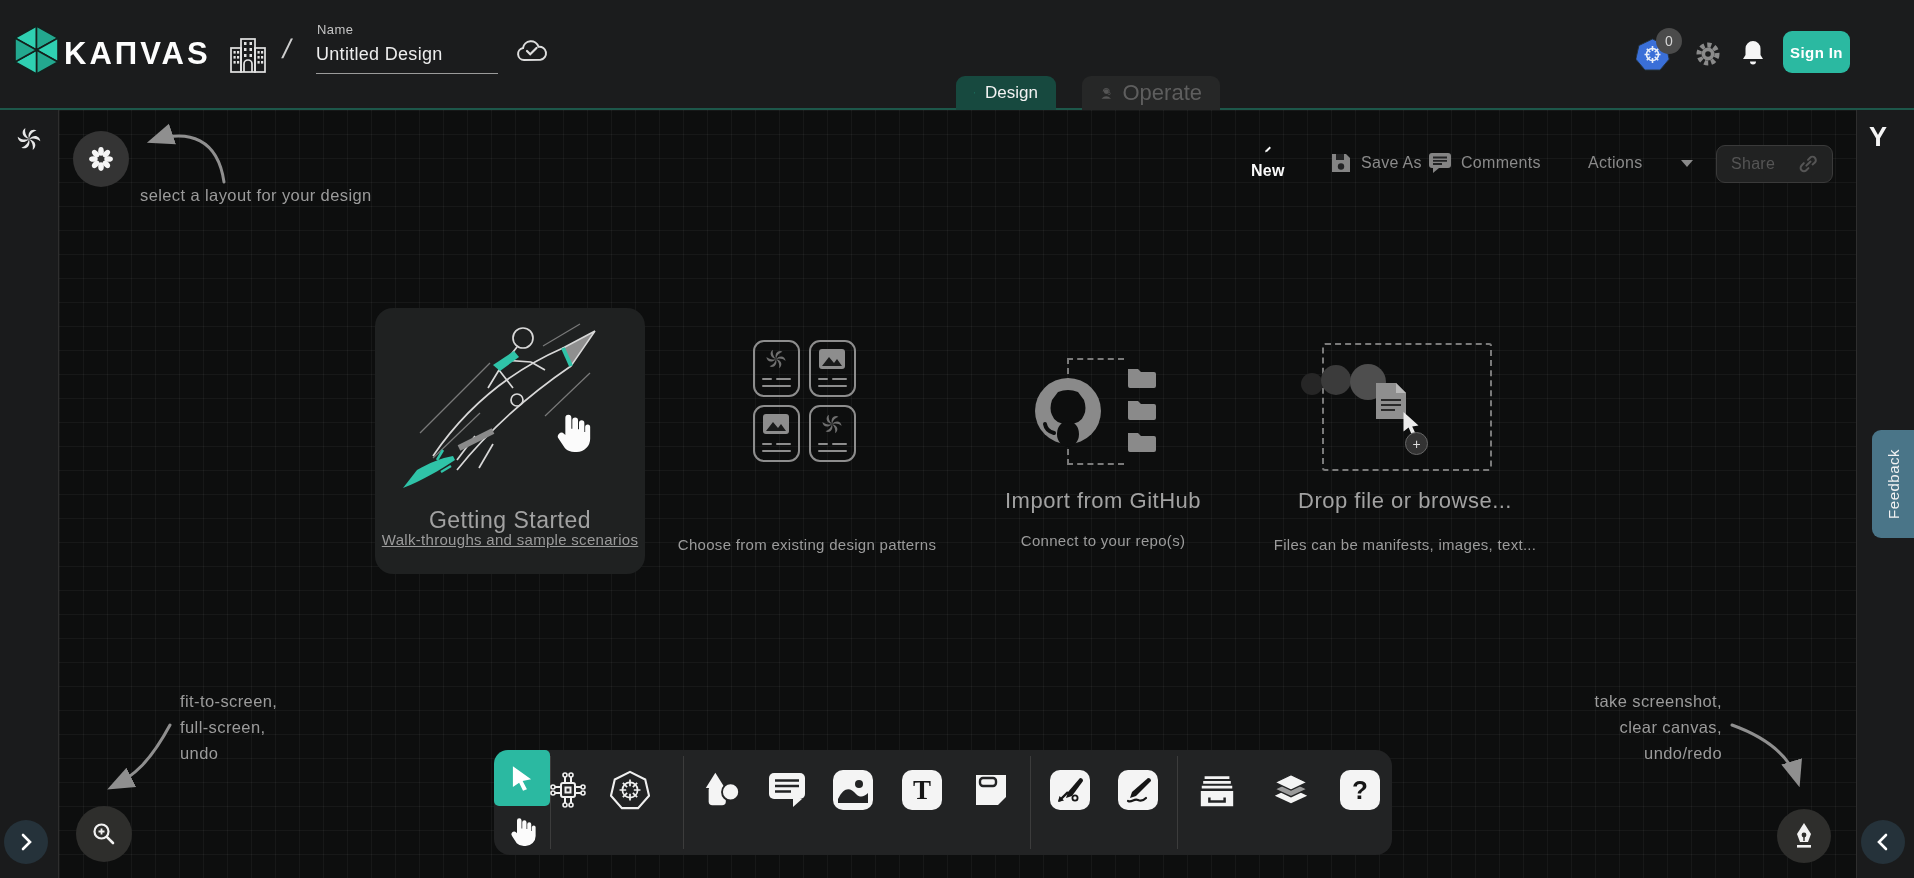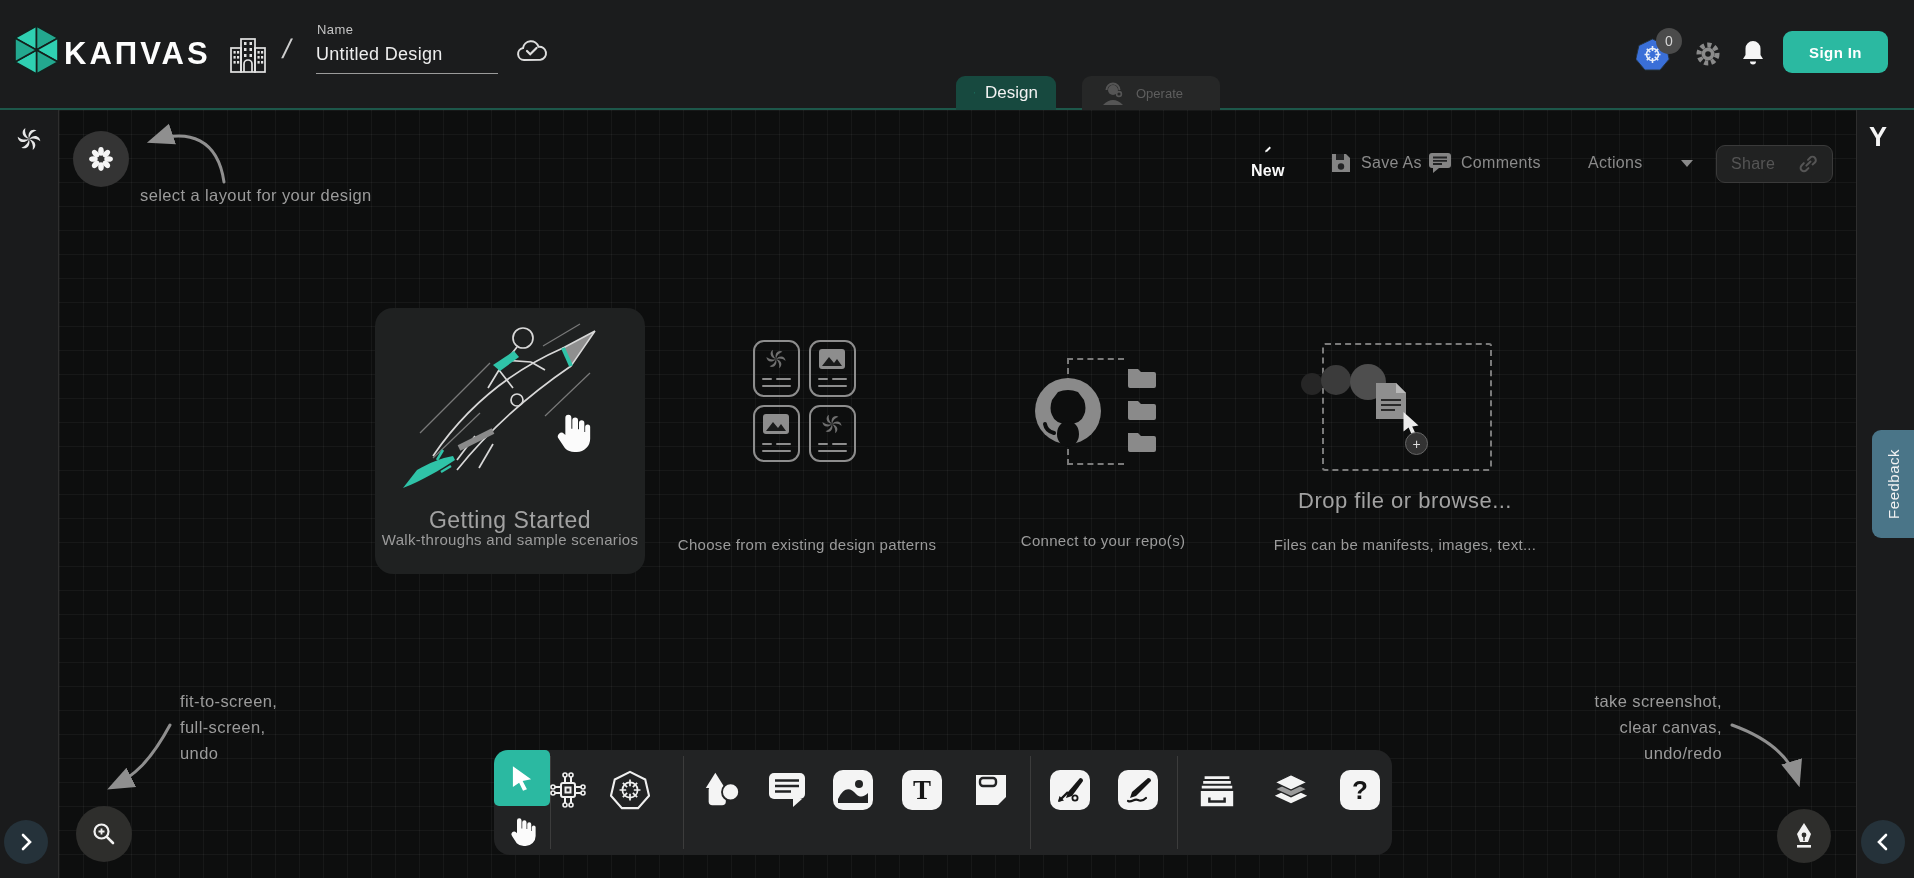--- a/index.html
+++ b/index.html
@@ -14,27 +14,27 @@
   .org-btn{left:228px;top:36px;width:40px;height:38px;}
   .crumb-sep{left:283px;top:34px;color:#cfcfcf;font-size:27px;font-weight:300;transform:skewX(-12deg);}
   .name-label{left:317px;top:22px;color:#c4c4c4;font-size:13px;letter-spacing:.4px;}
   .name-input{left:316px;top:42px;width:182px;background:transparent;border:none;border-bottom:1px solid #9b9b9b;color:#ededed;font-size:18px;padding:2px 0 8px 0;outline:none;font-family:"Liberation Sans",sans-serif;letter-spacing:.3px;}
   .cloud-btn{left:515px;top:38px;}
 
   .tab{top:76px;height:34px;border-radius:9px 9px 0 0;display:flex;align-items:center;gap:10px;padding:0 18px;box-sizing:border-box;cursor:pointer;}
   .tab-design{left:956px;width:100px;background:#17493f;}
   .tab-design .tab-label{color:#f2f2f2;font-size:17px;}
   .tab-operate{left:1082px;width:138px;background:#262727;}
-  .tab-operate .tab-label{color:#5e5e5e;font-size:13px;}
+  .tab-operate .tab-label{color:#5e5e5e;font-size:22px;}
 
   .k8s-wrap{left:1636px;top:30px;width:52px;height:42px;}
   .k8s-badge{left:20px;top:-2px;width:26px;height:26px;border-radius:50%;background:#4b4b4b;color:#d6d6d6;font-size:14px;display:flex;align-items:center;justify-content:center;}
   .gear-btn{left:1695px;top:41px;}
   .bell-btn{left:1740px;top:39px;}
-  .signin-btn{left:1783px;top:31px;width:105px;height:42px;background:#2bb9a1;border:none;border-radius:9px;color:#fff;font-size:15px;font-weight:bold;letter-spacing:.4px;cursor:pointer;font-family:"Liberation Sans",sans-serif;}
+  .signin-btn{left:1783px;top:31px;width:67px;height:42px;background:#2bb9a1;border:none;border-radius:9px;color:#fff;font-size:15px;font-weight:bold;letter-spacing:.4px;cursor:pointer;font-family:"Liberation Sans",sans-serif;}
 
   
   .rail{top:110px;height:768px;background:#1a1b1c;z-index:3;}
   .rail-left{left:0;width:58px;border-right:1px solid #2e2e2e;}
   .rail-right{left:1856px;width:58px;border-left:1px solid #2e2e2e;}
   .rail-spiral{left:16px;top:126px;}
   .y-logo{left:1869px;top:122px;color:#f5f5f5;font-size:27px;font-weight:bold;}
   .feedback-tab{left:1872px;top:430px;width:42px;height:108px;background:#4a7588;border-radius:9px 0 0 9px;display:flex;align-items:center;justify-content:center;cursor:pointer;}
   .feedback-tab span{writing-mode:vertical-rl;transform:rotate(180deg);color:#f2f2f2;font-size:15px;letter-spacing:.5px;}
   .chev-circle{width:44px;height:44px;border-radius:50%;background:#25323a;display:flex;align-items:center;justify-content:center;cursor:pointer;z-index:4;}
@@ -299,21 +299,21 @@
     <g fill="none" stroke="#d8d8d8" stroke-width="1.7">
       <circle cx="128" cy="20" r="10"></circle>
       <path d="M122 29 L104 52 M104 52 L118 70 M104 52 L93 70 M107 42 L136 44 M136 44 L150 52"></path>
     </g>
     <polygon points="119,33 98,47 105,53 124,39" fill="#2fc3a8"></polygon>
   </svg>
   <svg class="abs" style="left:552px;top:408px;z-index:3;" width="40" height="48" viewBox="0 0 24 28">
     <path d="M8 14 V5.5 a1.8 1.8 0 0 1 3.6 0 V12 h.6 V7 a1.7 1.7 0 0 1 3.4 0 v5.4 h.6 V8.6 a1.6 1.6 0 0 1 3.2 0 V14 h.5 v-3 a1.5 1.5 0 0 1 3 0 v7 a8 8 0 0 1 -8 8 h-1.5 a8 8 0 0 1 -5.6 -2.3 L4 18 a2.2 2.2 0 0 1 3.2 -3 l.8 .8 Z" fill="#fbfbfb"></path>
   </svg>
   <div class="abs card-title" style="left:375px;top:486px;width:270px;margin-top:21px;">Getting Started</div>
-  <div class="abs card-sub" style="left:355px;top:531px;width:310px;">Walk-throughs and sample scenarios</div>
+  <div class="abs card-sub" style="left:355px;top:531px;width:310px;text-decoration:underline;">Walk-throughs and sample scenarios</div>
 
   <div class="abs" style="left:753px;top:340px;width:160px;height:130px;z-index:2;">
     <div class="tpl-tile" style="left:0;top:0;">
       <svg width="22" height="22" viewBox="0 0 24 24" style="margin:6px 0 0 10px;">
           <use href="#sym-pinwheel" fill="#6f6f6f"></use>
         </svg>
       <div class="tpl-line" style="left:7px;top:36px;width:10px;"></div><div class="tpl-line" style="left:21px;top:36px;width:15px;"></div>
       <div class="tpl-line" style="left:7px;top:43px;width:29px;"></div>
     </div>
     <div class="tpl-tile" style="left:56px;top:0;">
@@ -353,20 +353,21 @@
     <svg style="position:absolute;left:96px;top:10px;" width="32" height="24" viewBox="0 0 32 24">
         <use href="#sym-folder" fill="#8a8a8a"></use>
       </svg>
     <svg style="position:absolute;left:96px;top:42px;" width="32" height="24" viewBox="0 0 32 24">
         <use href="#sym-folder" fill="#8a8a8a"></use>
       </svg>
     <svg style="position:absolute;left:96px;top:74px;" width="32" height="24" viewBox="0 0 32 24">
         <use href="#sym-folder" fill="#8a8a8a"></use>
       </svg>
   </div>
+  <div class="abs card-title" style="left:968px;top:488px;width:270px;font-size:22px;">Import from GitHub</div>
   <div class="abs card-sub" style="left:968px;top:532px;width:270px;">Connect to your repo(s)</div>
 
   <div class="abs" style="left:1300px;top:340px;width:200px;height:135px;z-index:2;">
     <div class="dash-box" style="left:22px;top:3px;width:166px;height:124px;border-radius:3px;"></div>
     <div class="drop-circle" style="left:1px;top:33px;width:22px;height:22px;background:#262626;"></div>
     <div class="drop-circle" style="left:21px;top:25px;width:30px;height:30px;background:#3b3b3b;"></div>
     <div class="drop-circle" style="left:50px;top:24px;width:36px;height:36px;background:#4e4e4e;"></div>
     <svg style="position:absolute;left:73px;top:40px;" width="36" height="42" viewBox="0 0 36 42">
       <path d="M3 3 h20 l10 10 v26 h-30 z" fill="#8f8f8f" rx="3"></path>
       <path d="M23 3 l10 10 h-10 z" fill="#b9b9b9"></path>

